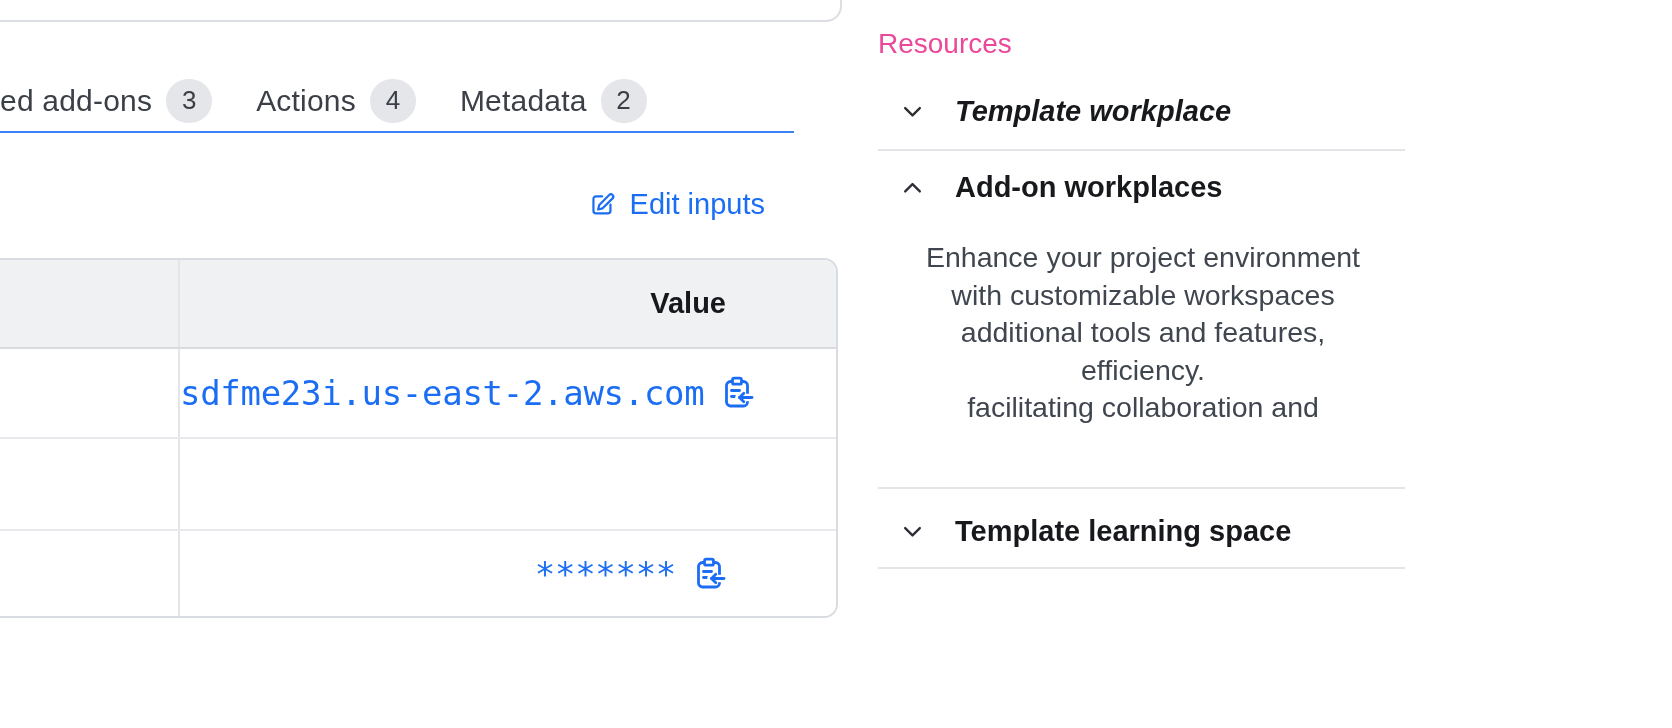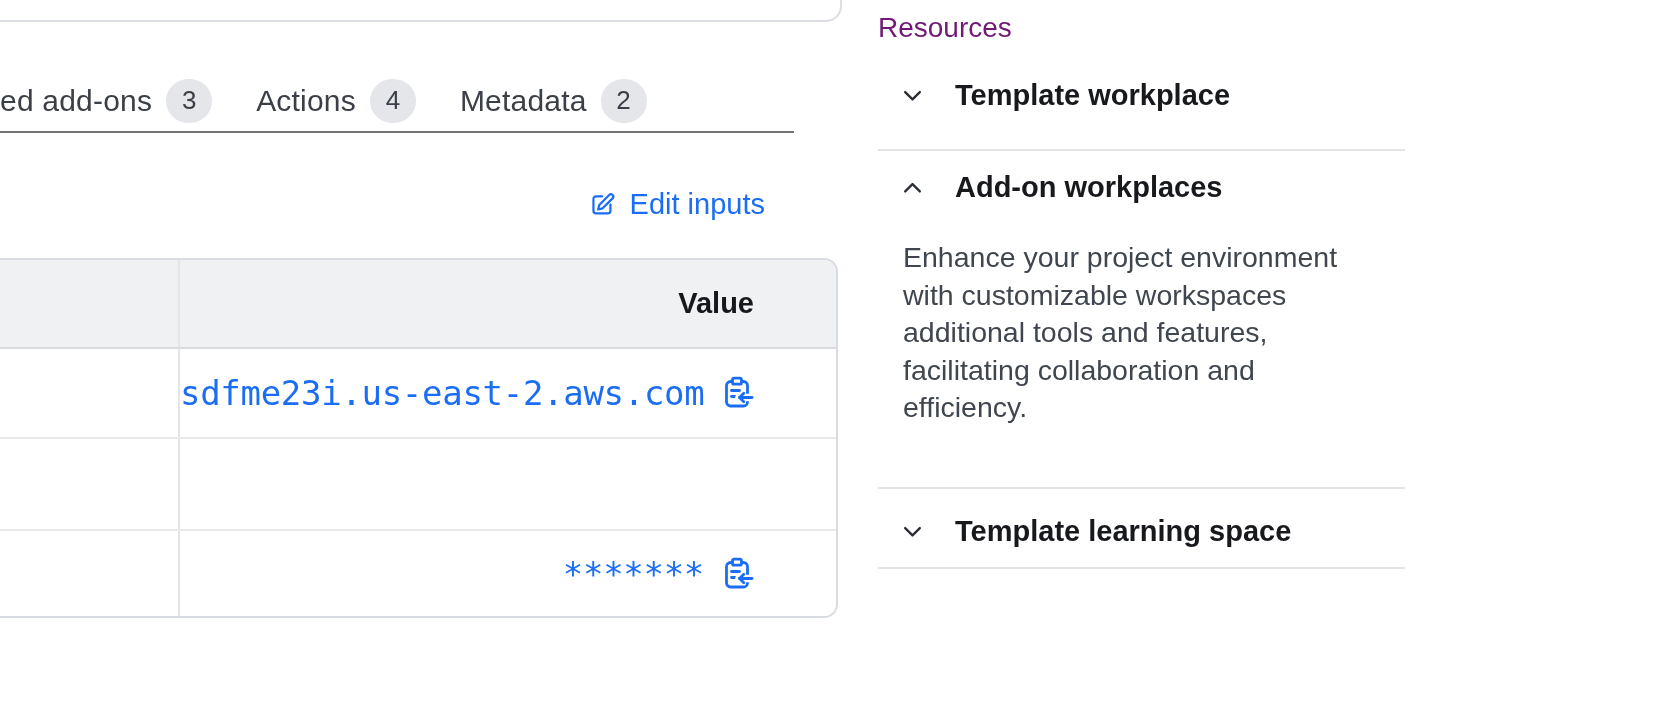--- a/index.html
+++ b/index.html
@@ -11,21 +11,21 @@
 
   
   .top-card{
     position:absolute;left:-60px;top:-70px;width:898px;height:88px;
     border:2px solid #dadde2;border-radius:16px;background:#fff;
   }
 
   
   .tabs-bar{
     position:absolute;left:0;top:70px;width:794px;height:61px;
-    border-bottom:2px solid #737373;
+    border-bottom:2px solid #3b82f6;
     display:flex;align-items:center;
   }
   .tab{display:flex;align-items:center;gap:14px;margin-right:44px;cursor:pointer;}
   .tab-label{font-size:30px;color:#3b4048;letter-spacing:.2px;white-space:nowrap;}
   .tab-badge{
     display:inline-flex;align-items:center;justify-content:center;
     min-width:46px;height:44px;padding:0 12px;box-sizing:border-box;
     background:#e4e6ea;border-radius:999px;
     font-size:26px;color:#3b4048;
   }
@@ -48,48 +48,48 @@
     height:87px;flex:0 0 auto;background:#f0f1f3;
     border-bottom:2px solid #d9dbde;display:flex;
   }
   .t-row{display:flex;flex:0 0 auto;background:#fff;}
   .t-row.h88{height:88px;}
   .t-row.h90{height:90px;border-top:2px solid #e8e9ec;}
   .t-row.grow{flex:1 1 auto;border-top:2px solid #e8e9ec;}
   .c1{width:218px;flex:0 0 auto;border-right:2px solid #e3e5e8;box-sizing:border-box;}
   .c2{
     flex:1 1 auto;display:flex;align-items:center;justify-content:flex-end;
-    padding-right:82px;box-sizing:border-box;gap:16px;
+    padding-right:110px;box-sizing:border-box;gap:16px;
   }
   .t-head .c2{font-size:29px;font-weight:700;color:#16181c;}
   .cell-value{
     font-family:"DejaVu Sans Mono",monospace;font-size:34px;color:#1b6ef3;
     letter-spacing:-.3px;white-space:nowrap;cursor:pointer;
   }
   .copy-btn{color:#1b6ef3;cursor:pointer;line-height:0;}
 
   
   .resources{position:absolute;left:878px;top:0;width:527px;height:728px;}
-  .res-title{position:absolute;left:0;top:12px;font-size:28px;color:#701a75;}
+  .res-title{position:absolute;left:0;top:28px;font-size:28px;color:#ec4899;}
   .acc-head{
     position:absolute;left:0;width:100%;height:46px;
     display:flex;align-items:center;cursor:pointer;
   }
   .acc-head .chev{margin-left:21px;width:28px;flex:0 0 auto;line-height:0;color:#2c3036;}
   .acc-head .acc-label{margin-left:28px;font-size:29px;font-weight:700;color:#17191d;white-space:nowrap;}
-  .acc-head.p1{top:72px;}
+  .acc-head.p1{top:88px;font-style:italic;}
   .acc-head.p2{top:164px;}
   .acc-head.p3{top:508px;}
   .divider{position:absolute;left:0;width:527px;height:0;border-top:2px solid #e4e5e8;}
   .divider.d1{top:149px;}
   .divider.d2{top:487px;}
   .divider.d3{top:567px;}
   .acc-body{
     position:absolute;left:25px;top:239px;width:480px;
-    font-size:28.5px;line-height:37.6px;color:#40464f;
+    font-size:28.5px;line-height:37.6px;color:#40464f;text-align:center;
   }
 </style>
 </head>
 <body>
 
 <div class="canvas">
 
   <div class="top-card"></div>
 
   <div class="tabs-bar">
@@ -185,22 +185,22 @@
           <path d="M5.5 15.5L12 9l6.5 6.5"></path>
         </svg>
       </span>
       <span class="acc-label">Add-on workplaces</span>
     </div>
 
     <div class="acc-body">
       <div>Enhance your project environment</div>
       <div>with customizable workspaces</div>
       <div>additional tools and features,</div>
+      <div>efficiency.</div>
       <div>facilitating collaboration and</div>
-      <div>efficiency.</div>
     </div>
     <div class="divider d2"></div>
 
     <div class="acc-head p3">
       <span class="chev icon">
         <svg width="27" height="27" viewBox="0 0 24 24" fill="none" stroke="currentColor" stroke-width="2.1" stroke-linecap="round" stroke-linejoin="round">
           <path d="M5.5 9l6.5 6.5L18.5 9"></path>
         </svg>
       </span>
       <span class="acc-label">Template learning space</span>

